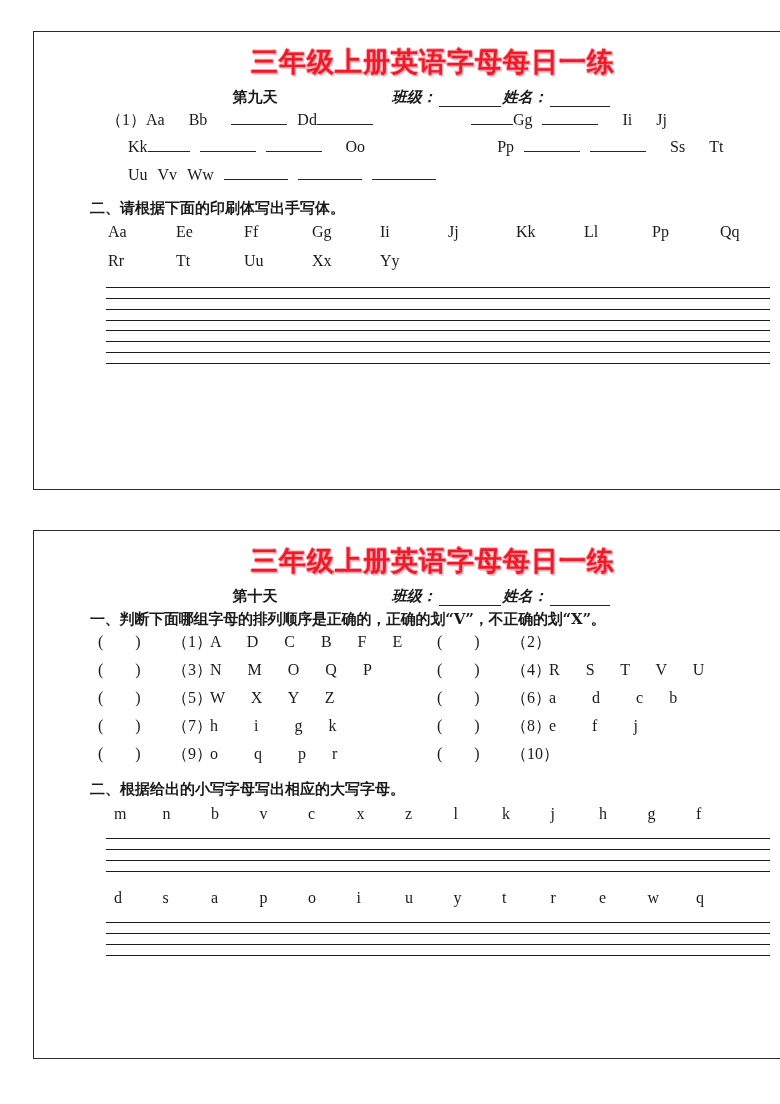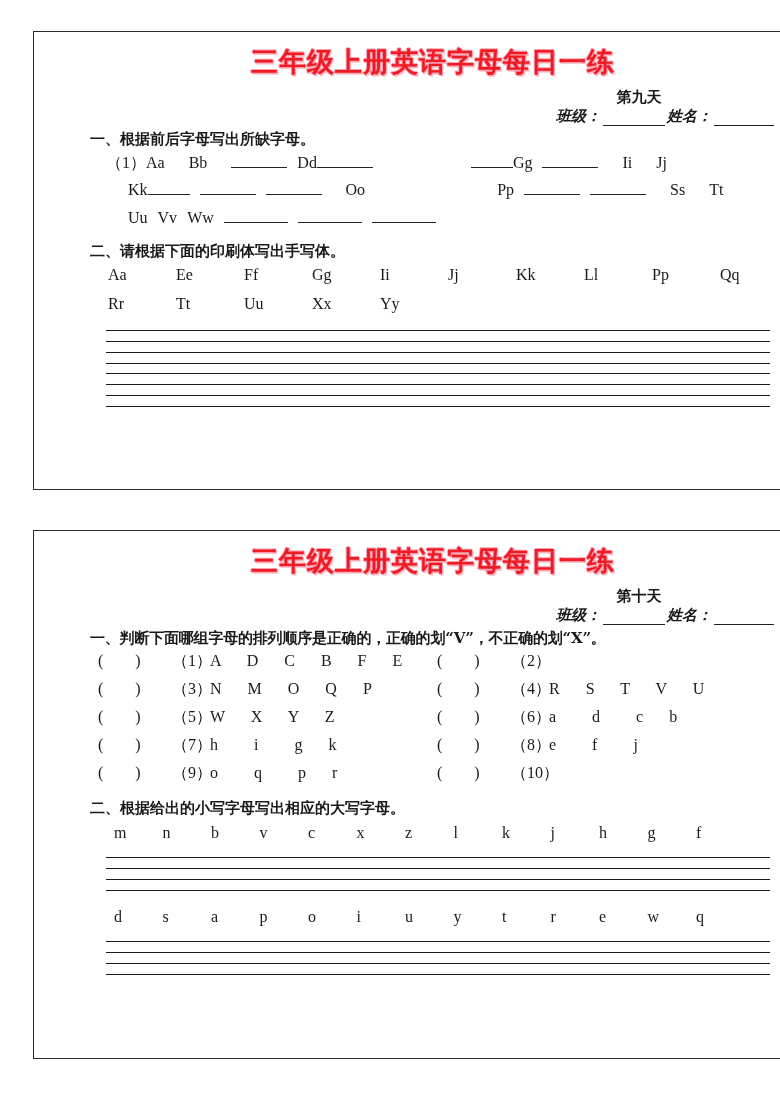--- a/index.html
+++ b/index.html
@@ -55,21 +55,20 @@
   }
 
   
   .meta-row {
     display: flex;
     align-items: flex-end;
     font-weight: bold;
     font-size: 15px;
     font-family: "DejaVu Serif", "Liberation Serif", serif;
     padding: 4px 0 2px 0;
-    flex-direction: column;
   }
   .meta-day {
     width: 44%;
     text-align: center;
     padding-left: 28px;
     box-sizing: border-box;
   }
   .meta-fields {
     flex: 1;
     display: flex;
@@ -206,21 +205,20 @@
     <div class="meta-row">
       <div class="meta-day">第九天</div>
       <div class="meta-fields">
         <span class="meta-label">班级：</span>
         <span class="meta-blank"></span>
         <span class="meta-label">姓名：</span>
         <span class="meta-blank short"></span>
       </div>
     </div>
 
-    <div class="sec-head">一、根据前后字母写出所缺字母。</div>
 
     <div class="seq-line">
       <span class="tok">（1）</span>
       <span class="tok">Aa</span>
       <span class="sp-md"></span>
       <span class="tok">Bb</span>
       <span class="sp-md"></span>
       <span class="blank b-md"></span>
       <span class="sp-sm"></span>
       <span class="tok">Dd</span>

